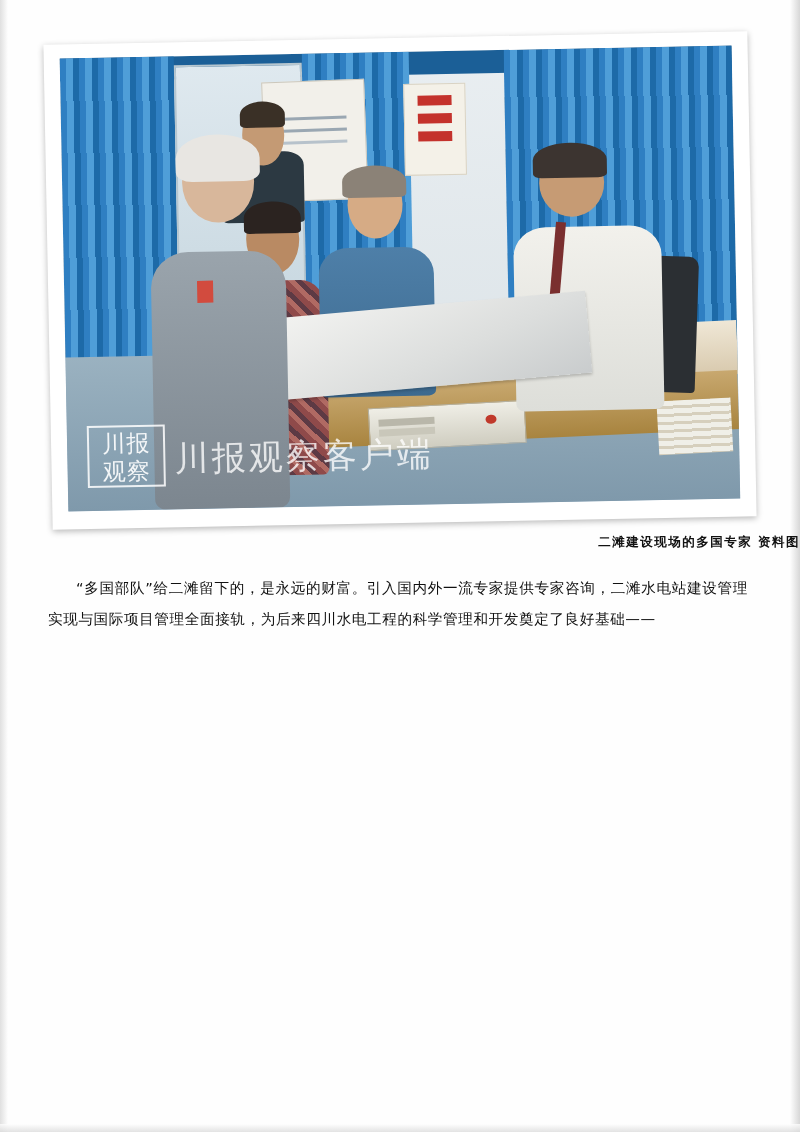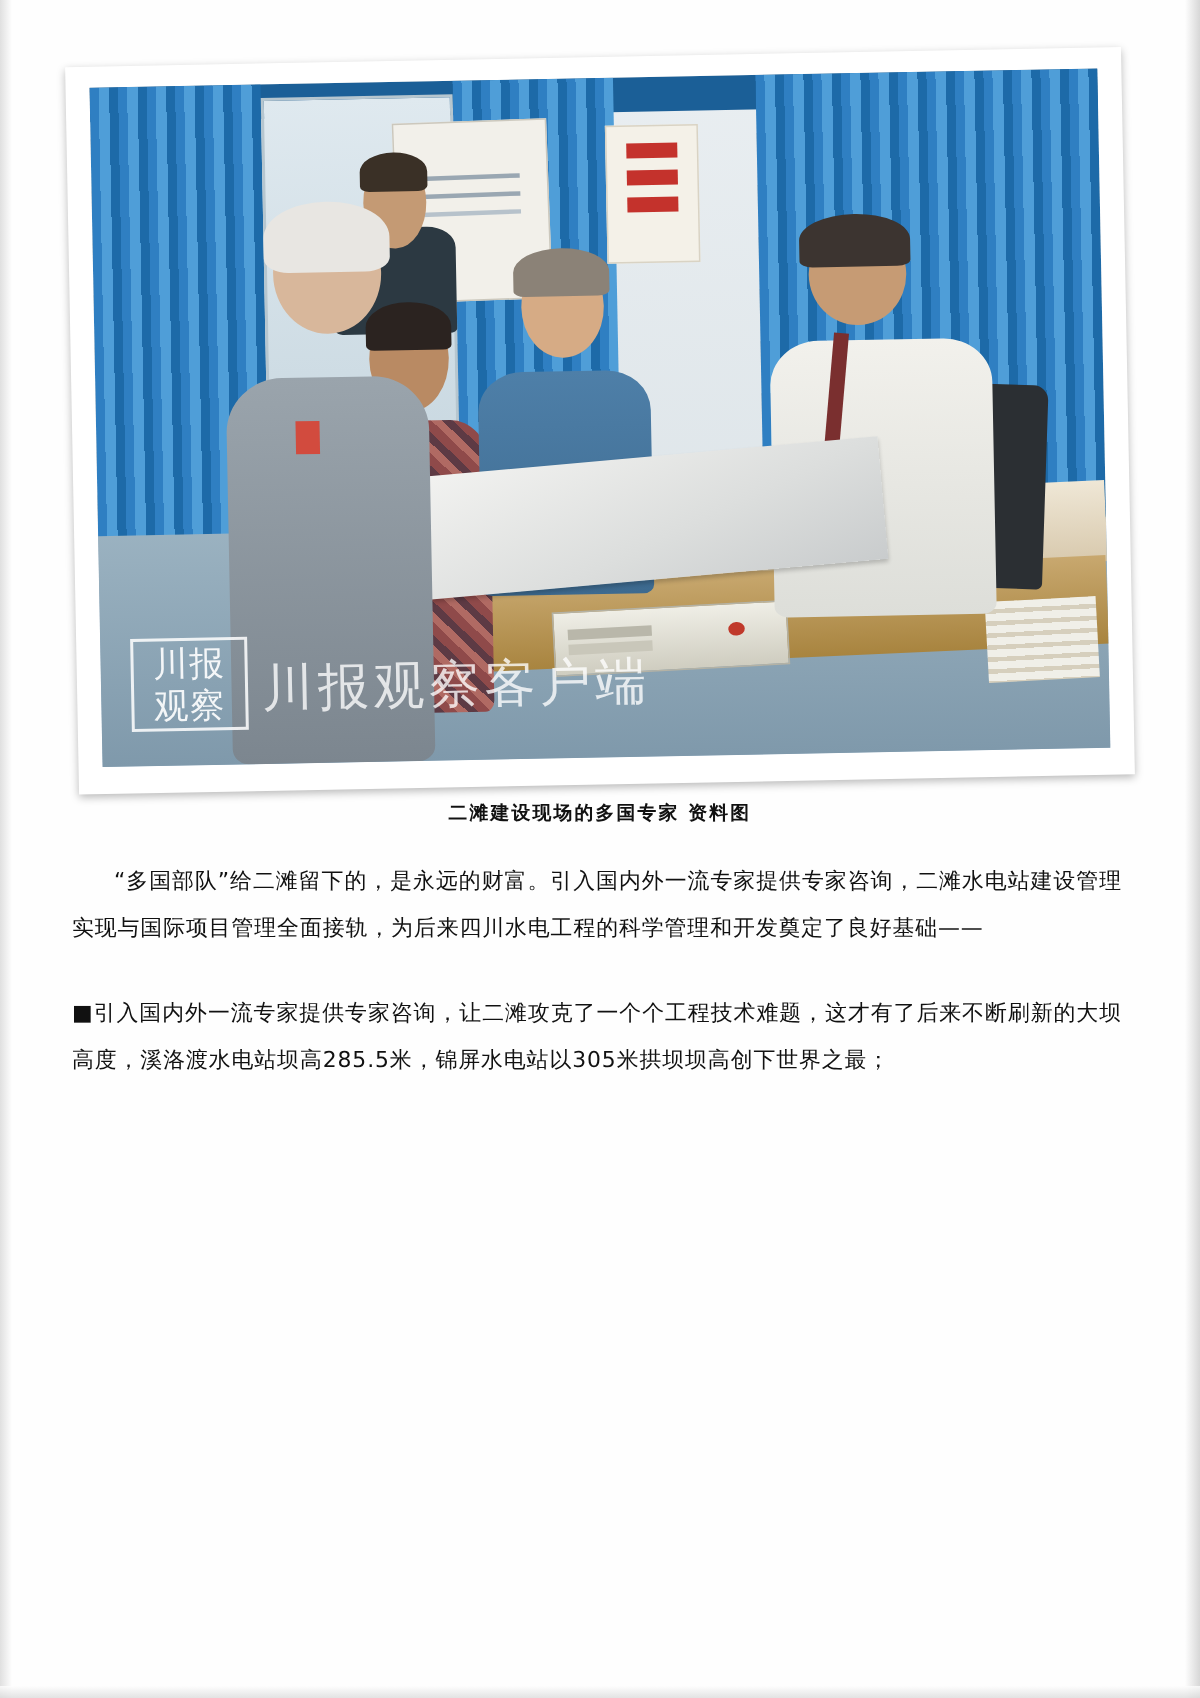--- a/index.html
+++ b/index.html
@@ -309,21 +309,21 @@
     font-family: "DejaVu Sans", sans-serif;
     white-space: nowrap;
   }
 
   
   .caption {
     position: absolute;
     left: 0;
     top: 534px;
     width: 800px;
-    text-align: center;
+    text-align: right;
     font-size: 12.5px;
     font-weight: bold;
     letter-spacing: 1.5px;
     color: #111111;
     font-family: "DejaVu Sans", sans-serif;
   }
 
   
   .body-col {
     position: absolute;
@@ -411,16 +411,15 @@
         </div>
         <div class="wm-text">川报观察客户端</div>
       </div>
     </div>
   </div>
 
   <div class="caption">二滩建设现场的多国专家 资料图</div>
 
   <div class="body-col">
     <p class="para indent">“多国部队”给二滩留下的，是永远的财富。引入国内外一流专家提供专家咨询，二滩水电站建设管理实现与国际项目管理全面接轨，为后来四川水电工程的科学管理和开发奠定了良好基础——</p>
-    <p class="para">■引入国内外一流专家提供专家咨询，让二滩攻克了一个个工程技术难题，这才有了后来不断刷新的大坝高度，溪洛渡水电站坝高285.5米，锦屏水电站以305米拱坝坝高创下世界之最；</p>
   </div>
 
 </div>
 
 </body></html>

